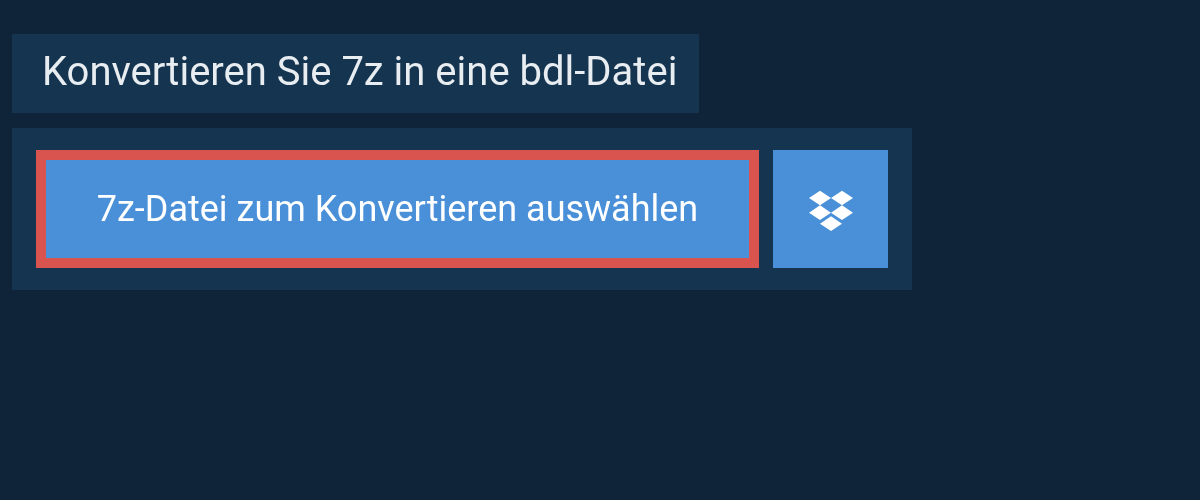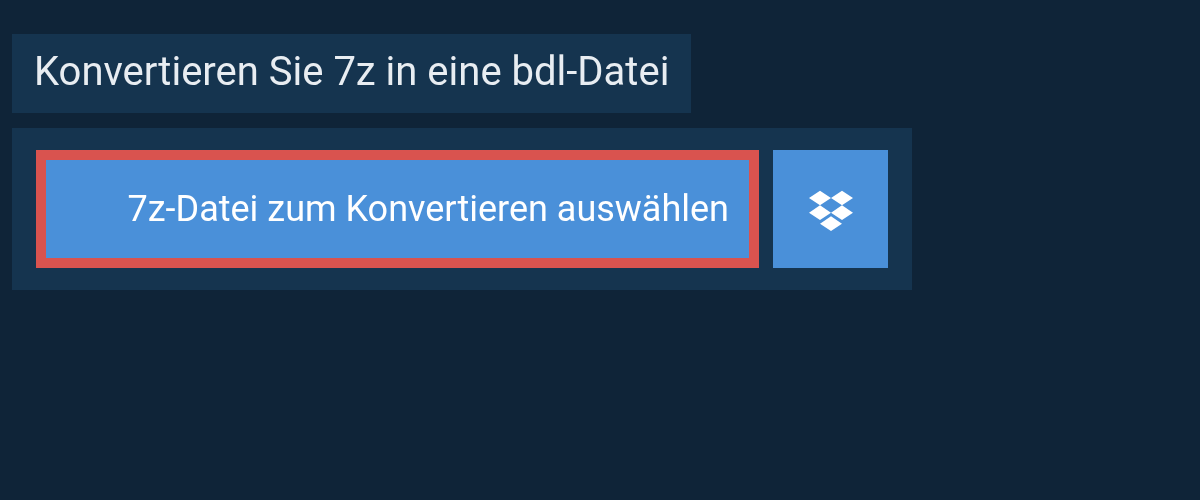--- a/index.html
+++ b/index.html
@@ -14,20 +14,21 @@
       font-family: -apple-system, BlinkMacSystemFont, "Segoe UI", Roboto, Helvetica, Arial, sans-serif;
       overflow: hidden;
     }
     .heading {
       color: #e8edf2;
       font-size: 40px;
       font-weight: 400;
       padding: 14px 22px 18px 22px;
       display: inline-block;
       background: #15344f;
+      margin-left: 8px;
     }
     .heading-wrap {
       position: absolute;
       left: 12px;
       top: 34px;
       background: #15344f;
       z-index: 2;
     }
     .button-row-container {
       position: absolute;
@@ -41,21 +42,21 @@
       display: flex;
       align-items: stretch;
       gap: 14px;
     }
     .select-button {
       flex: 1;
       background: #4a90d9;
       border: 10px solid #d9534f;
       display: flex;
       align-items: center;
-      justify-content: flex-end;
+      justify-content: center;
       padding: 28px 20px;
       cursor: pointer;
     }
     .select-button-label {
       color: #ffffff;
       font-size: 36px;
       font-weight: 400;
     }
     .dropbox-button {
       width: 115px;

